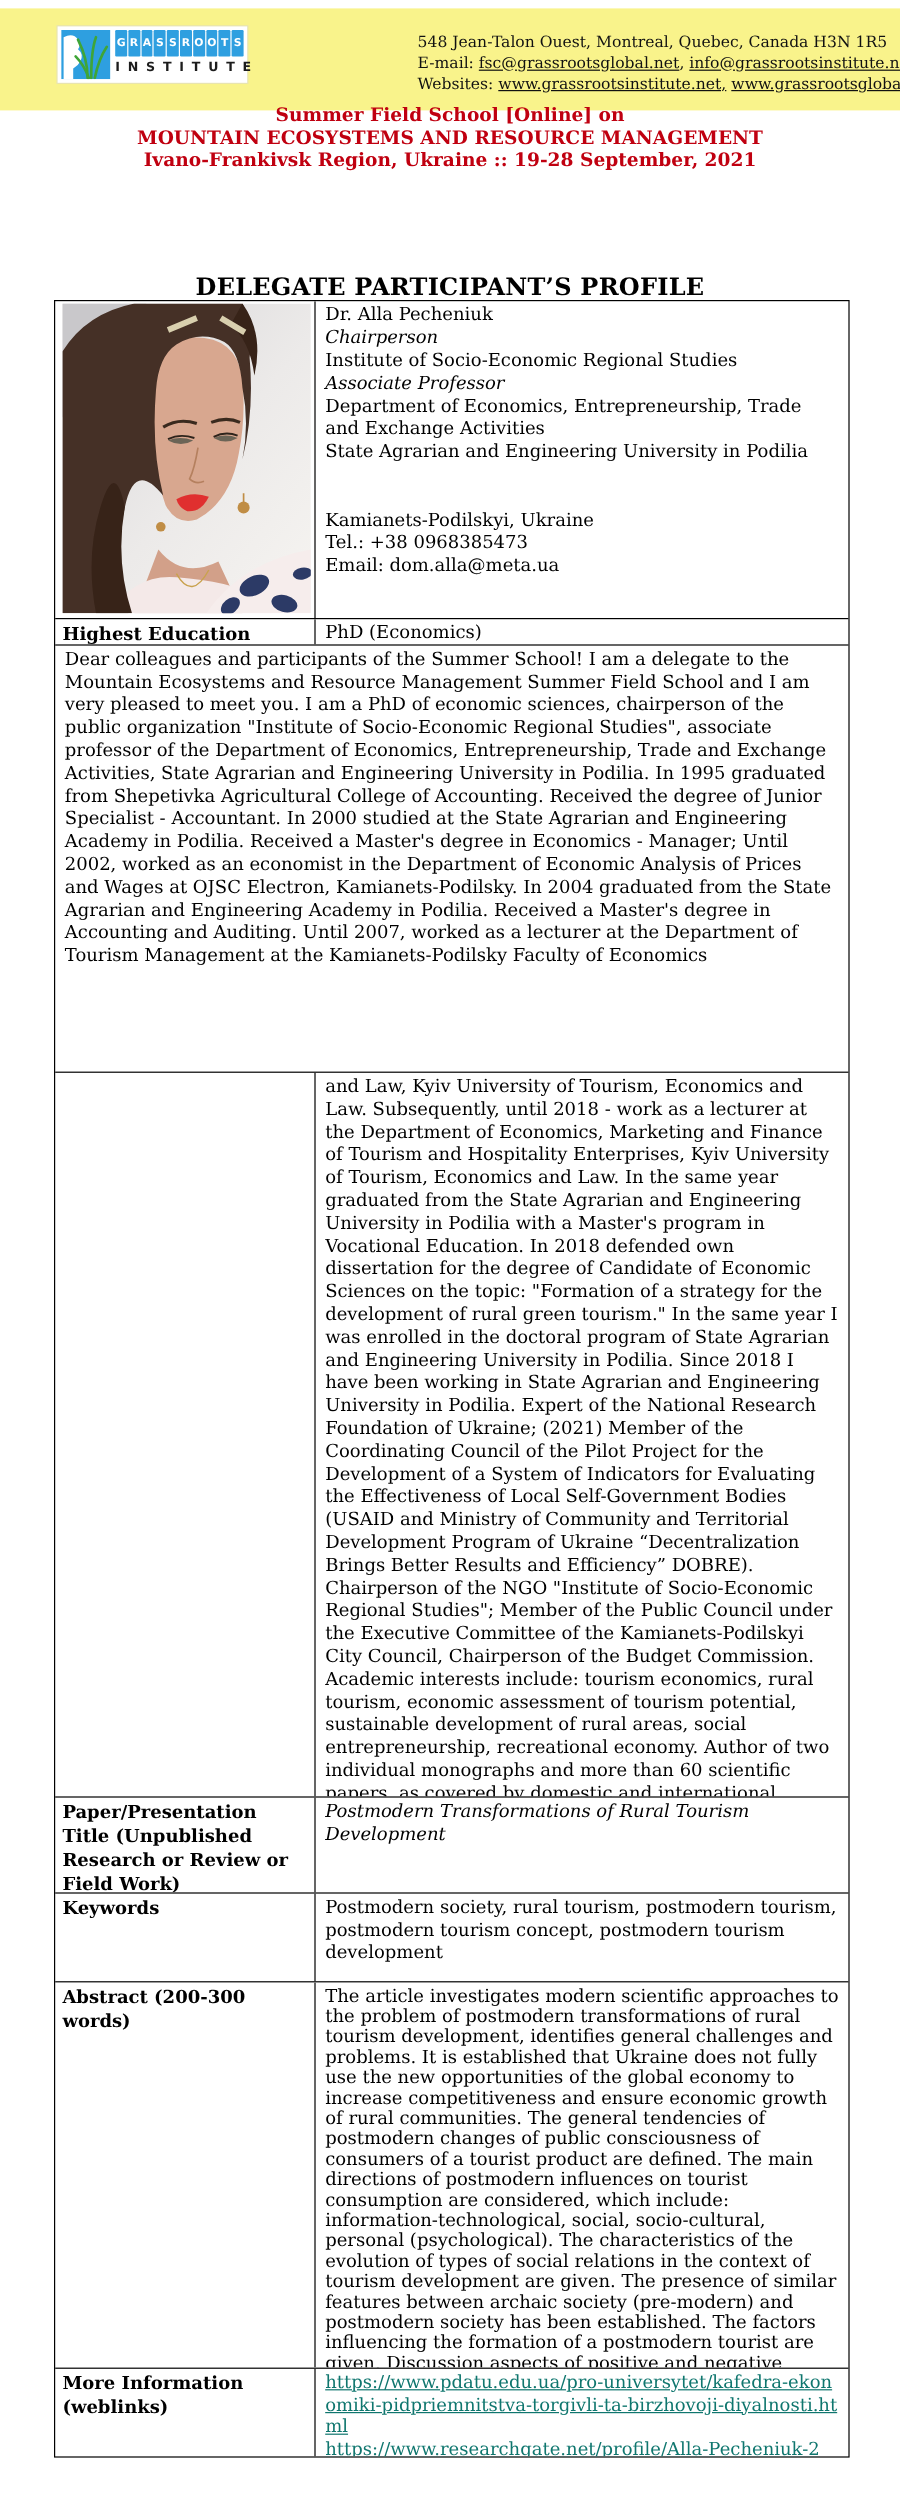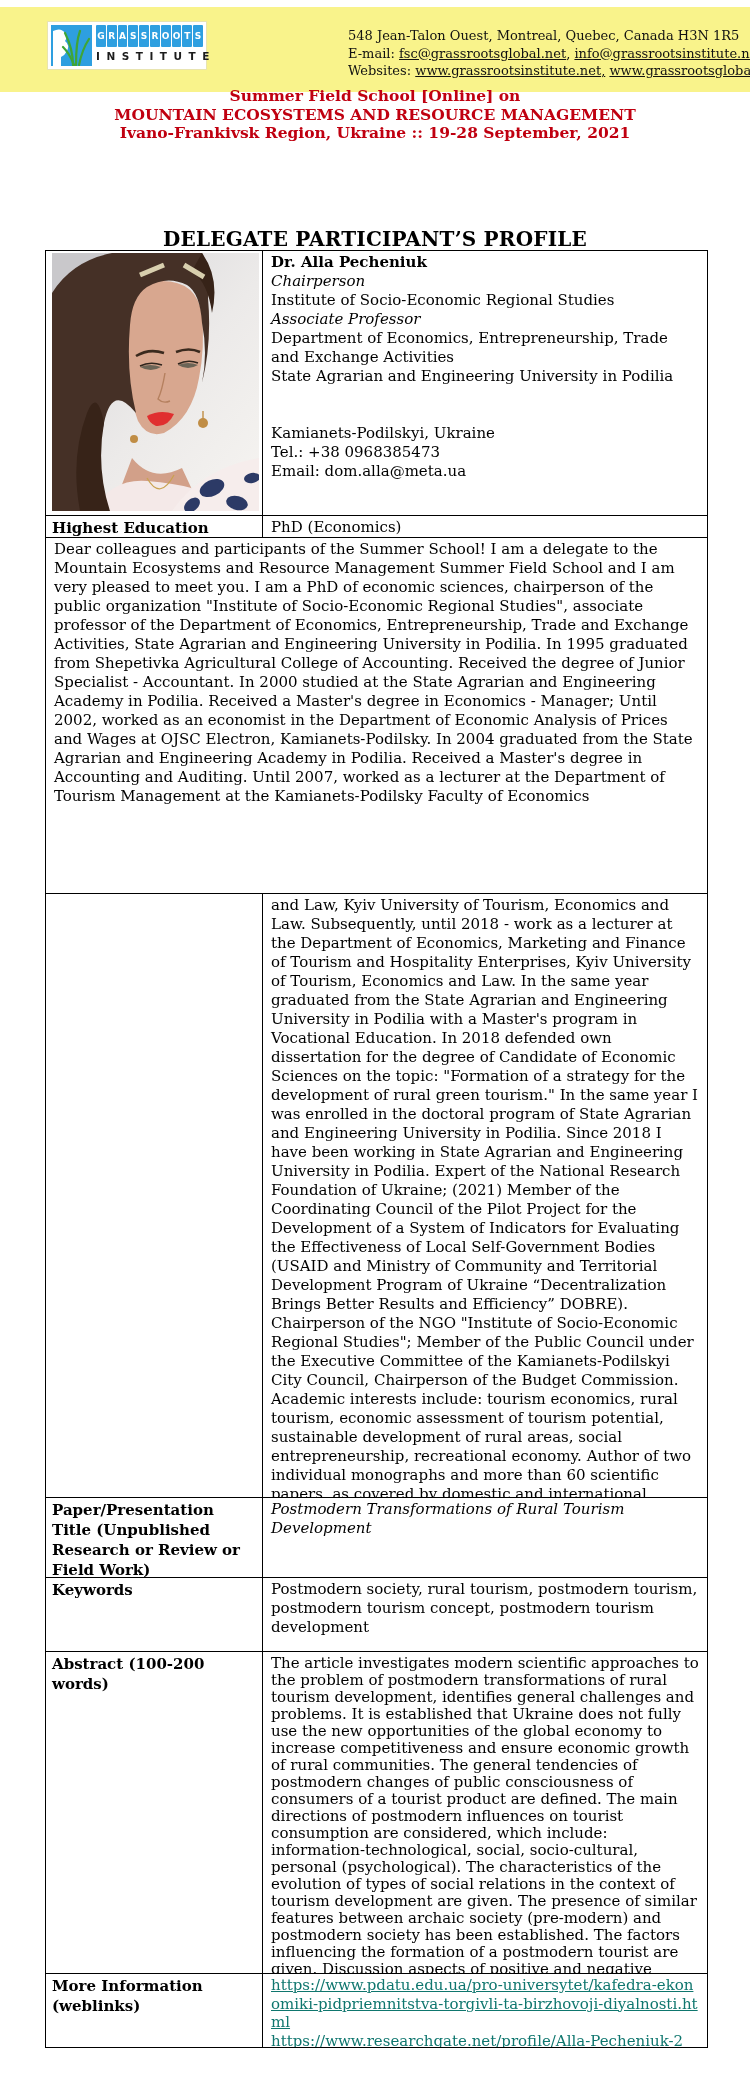--- a/index.html
+++ b/index.html
@@ -142,21 +142,21 @@
           <path d="M150,0 Q168,25 160,60 Q156,30 140,18 Z" fill="#372318"></path>
 
           <path d="M88,22 L112,12 M132,12 L152,24" stroke="#d8cfae" stroke-width="5" fill="none"></path>
 
           <circle cx="82" cy="186" r="4" fill="#c08d45"></circle>
           <circle cx="151" cy="170" r="5" fill="#c08d45"></circle>
           <path d="M151,158 L151,166" stroke="#c08d45" stroke-width="1.4"></path>
         </svg>
       </div>
       <div class="tv">
-        <div style="font-weight:bold">Dr. Alla Pecheniuk</div>
+        <div style="font-weight:normal">Dr. Alla Pecheniuk</div>
         <div class="italic">Chairperson</div>
         <div>Institute of Socio-Economic Regional Studies</div>
         <div class="italic">Associate Professor</div>
         <div>Department of Economics, Entrepreneurship, Trade and Exchange Activities</div>
         <div>State Agrarian and Engineering University in Podilia</div>
         <div class="contact-gap">Kamianets-Podilskyi, Ukraine</div>
         <div>Tel.: +38 0968385473</div>
         <div>Email: dom.alla@meta.ua</div>
       </div>
     </div>
@@ -179,21 +179,21 @@
       <div class="tl">Paper/Presentation Title (Unpublished Research or Review or Field Work)</div>
       <div class="tv italic">Postmodern Transformations of Rural Tourism Development</div>
     </div>
 
     <div class="trow h-r6">
       <div class="tl">Keywords</div>
       <div class="tv">Postmodern society, rural tourism, postmodern tourism, postmodern tourism concept, postmodern tourism development</div>
     </div>
 
     <div class="trow h-r7">
-      <div class="tl">Abstract (100-200 words)</div>
+      <div class="tl">Abstract (200-300 words)</div>
       <div class="tv tight">The article investigates modern scientific approaches to the problem of postmodern transformations of rural tourism development, identifies general challenges and problems. It is established that Ukraine does not fully use the new opportunities of the global economy to increase competitiveness and ensure economic growth of rural communities. The general tendencies of postmodern changes of public consciousness of consumers of a tourist product are defined. The main directions of postmodern influences on tourist consumption are considered, which include: information-technological, social, socio-cultural, personal (psychological). The characteristics of the evolution of types of social relations in the context of tourism development are given. The presence of similar features between archaic society (pre-modern) and postmodern society has been established. The factors influencing the formation of a postmodern tourist are given. Discussion aspects of positive and negative consequences of postmodern influences in tourism are determined.</div>
     </div>
 
     <div class="trow h-r8">
       <div class="tl">More Information (weblinks)</div>
       <div class="tv">
         <a href="#">https://www.pdatu.edu.ua/pro-universytet/kafedra-ekonomiki-pidpriemnitstva-torgivli-ta-birzhovoji-diyalnosti.html</a>
         <a href="#">https://www.researchgate.net/profile/Alla-Pecheniuk-2</a>
       </div>
     </div>

